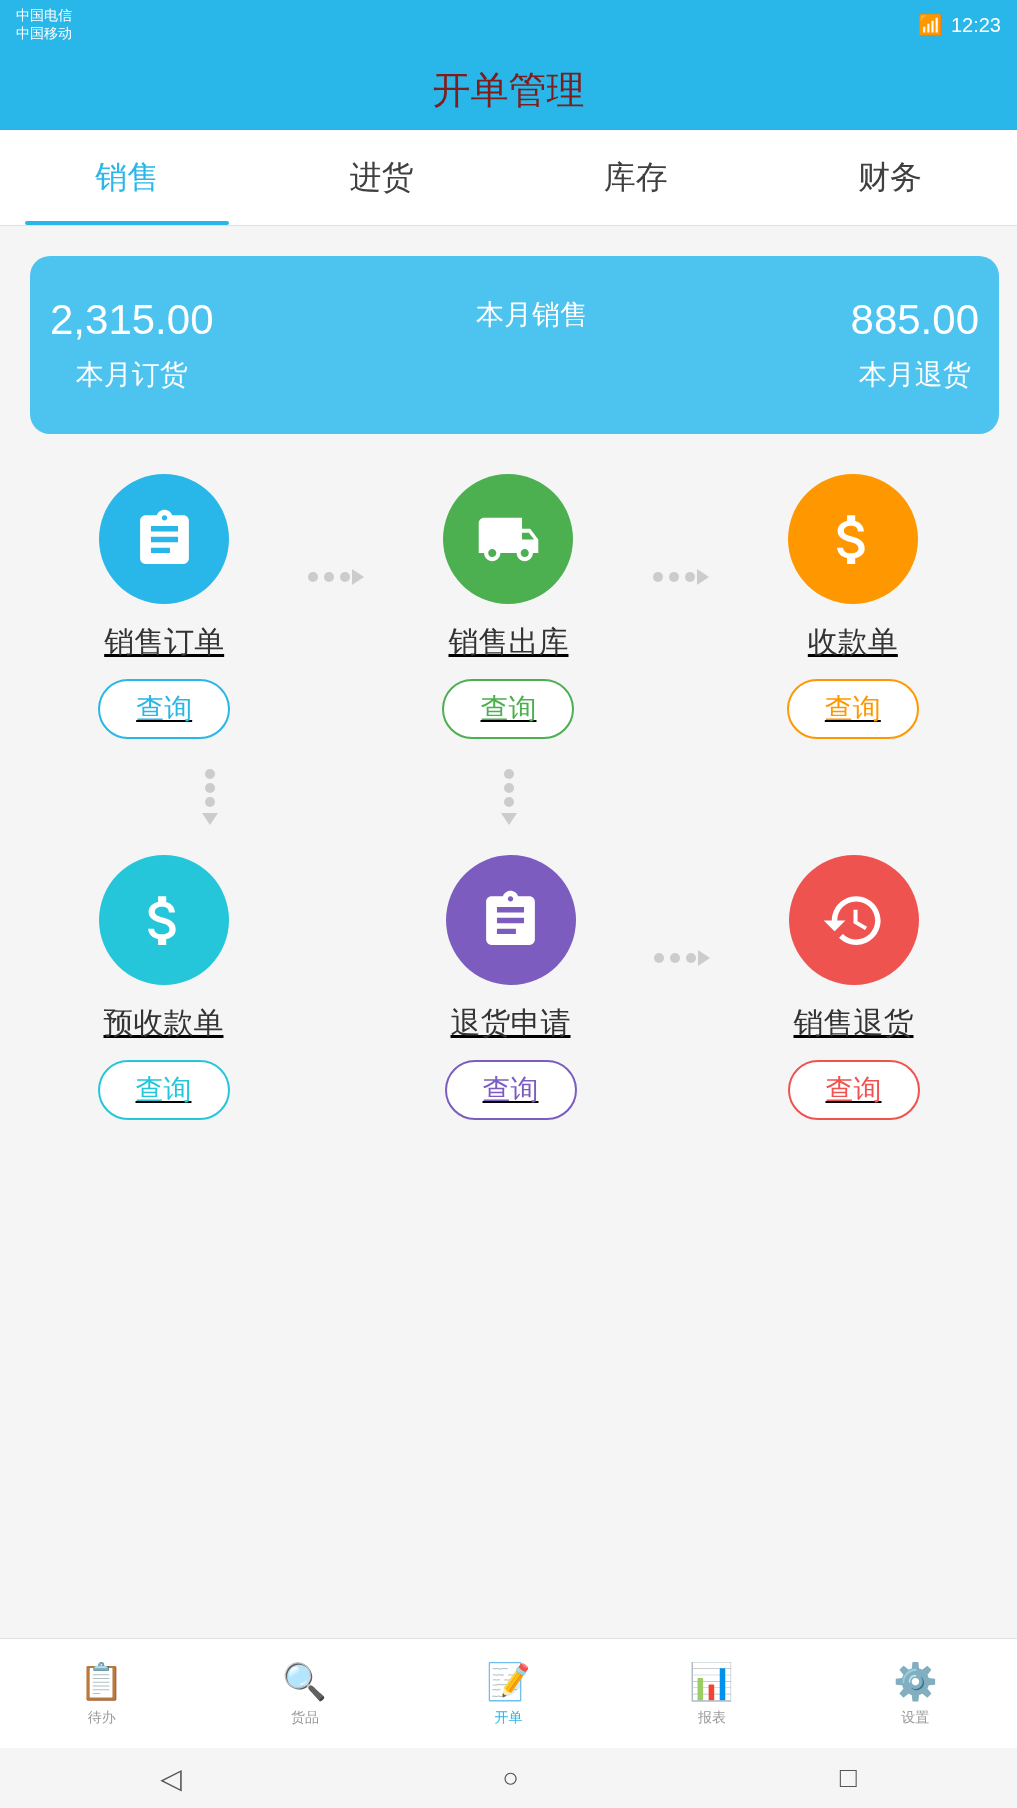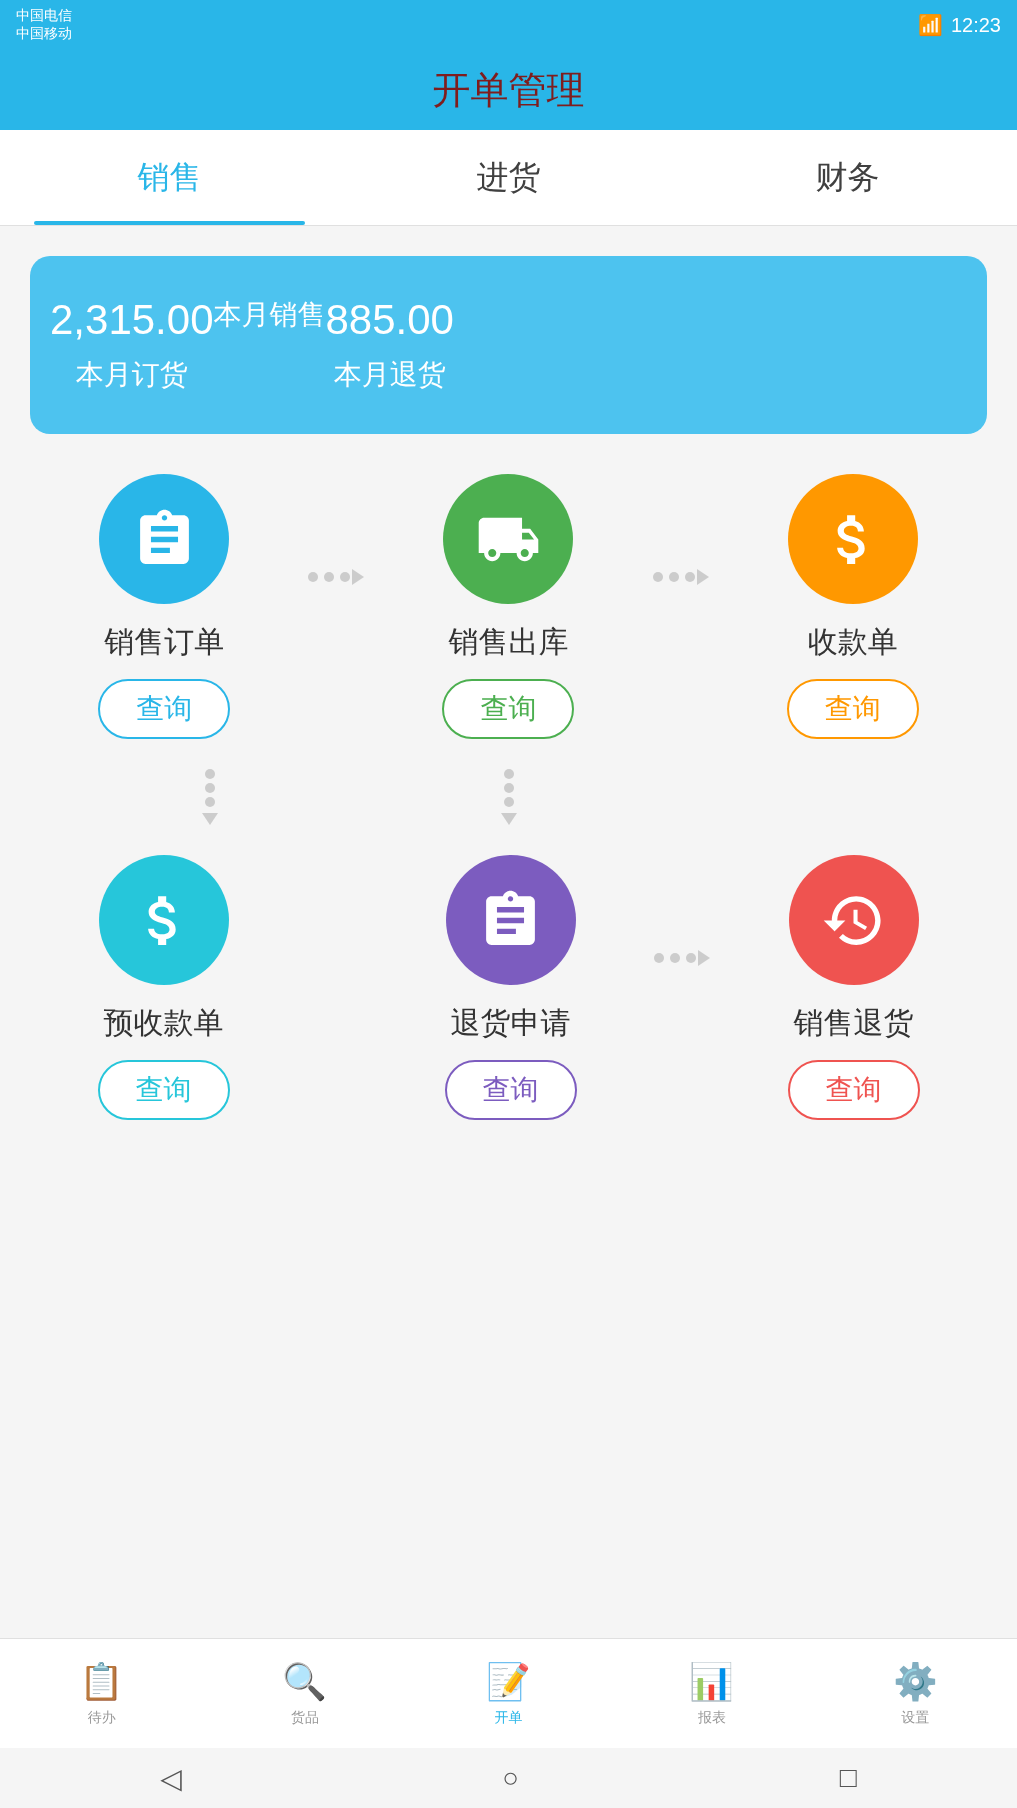--- a/index.html
+++ b/index.html
@@ -66,26 +66,26 @@
       bottom: 0;
       left: 10%;
       width: 80%;
       height: 4px;
       background: #29b6e8;
       border-radius: 2px;
     }
 
     
     .stats-card {
-      margin: 30px 30px 0 30px;
+      margin: 30px 18px 0 30px;
       background: #4dc3ef;
       border-radius: 20px;
       padding: 40px 20px;
       display: flex;
-      justify-content: flex-start;
+      justify-content: space-between;
     }
     .stat-item {
       display: flex;
       flex-direction: column;
       align-items: center;
       color: white;
     }
     .stat-value {
       font-size: 42px;
       font-weight: 500;
@@ -108,20 +108,21 @@
       align-items: center;
       justify-content: space-around;
       gap: 10px;
     }
 
     .action-col {
       display: flex;
       flex-direction: column;
       align-items: center;
       flex: 1;
+      text-decoration: underline;
     }
 
     .arrow-between {
       display: flex;
       align-items: center;
       margin-bottom: 60px;
     }
     .arrow-dots {
       display: flex;
       gap: 6px;
@@ -292,20 +293,23 @@
 </div>
 
 <div class="tab-bar">
   <div class="tab-item active">
     <span>销售</span>
   </div>
   <div class="tab-item">
     <span>进货</span>
   </div>
   <div class="tab-item">
+    <span>库存</span>
+  </div>
+  <div class="tab-item">
     <span>财务</span>
   </div>
 </div>
 
 <div class="stats-card">
   <div class="stat-item">
     <span class="stat-value">2,315.00</span>
     <span class="stat-label">本月订货</span>
   </div>
   <div class="stat-item">

